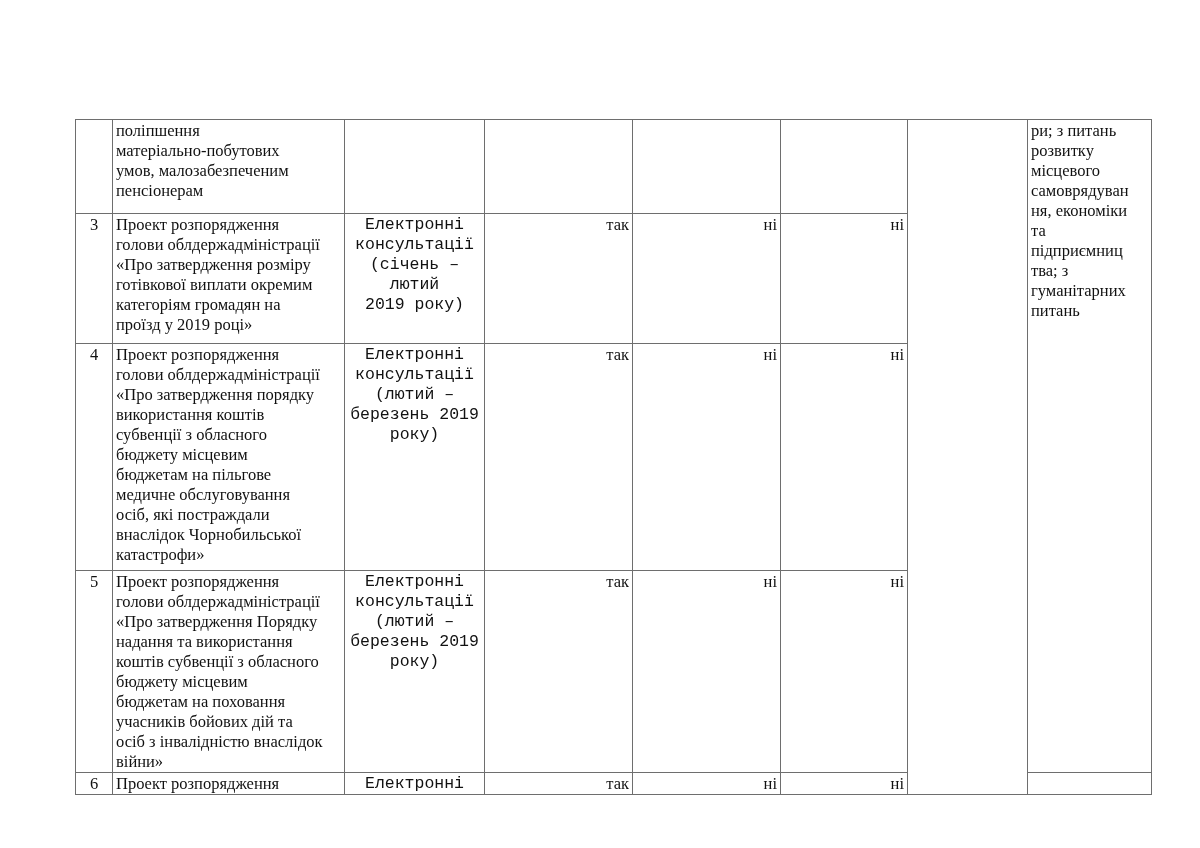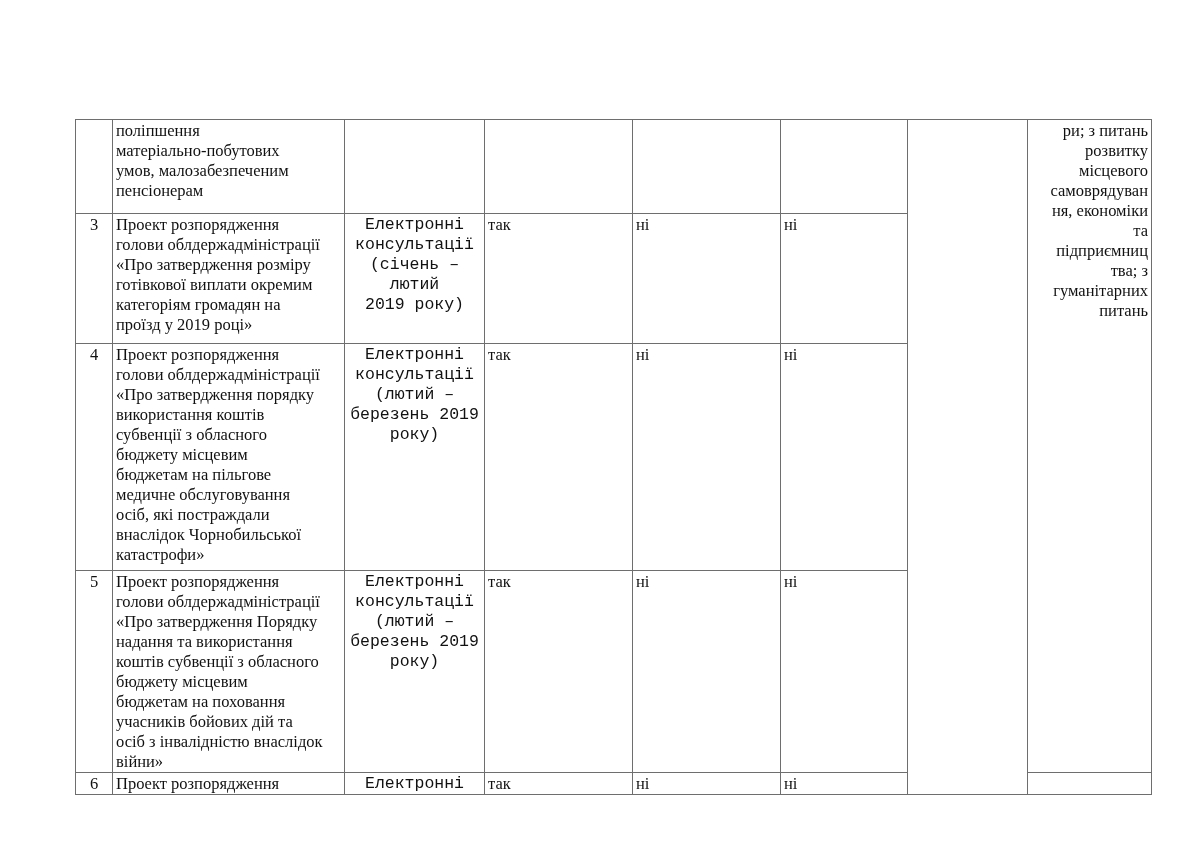--- a/index.html
+++ b/index.html
@@ -25,22 +25,22 @@
     vertical-align: top;
     font-size: 16.5px;
     line-height: 20px;
     white-space: pre-line;
     padding: 1px 3px 0 3px;
     overflow: hidden;
   }
   td.num  { text-align: center; padding-top: 1px; }
   td.proj { text-align: left; padding: 1px 4px 0 7px; }
   td.cons { text-align: center; padding: 1px 4px 0 4px; font-family: Liberation Mono, monospace; }
-  td.ans  { text-align: left; padding-top: 1px; }
-  td.note { text-align: right; padding: 1px 2px 0 7px; }
+  td.ans  { text-align: right; padding-top: 1px; }
+  td.note { text-align: left; padding: 1px 2px 0 7px; }
   td.emptycol, td.stub { padding: 0; }
 </style>
 </head>
 <body>
 
 <div class="page">
   <table class="report">
     <colgroup>
       <col style="width:37px">
       <col style="width:232px">

